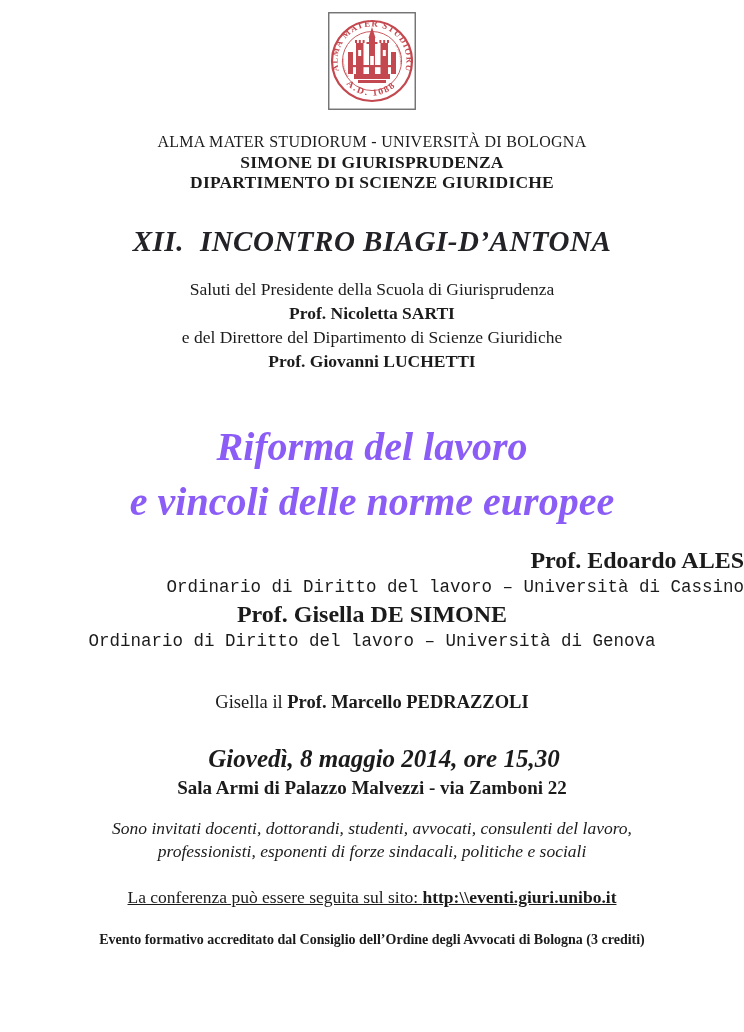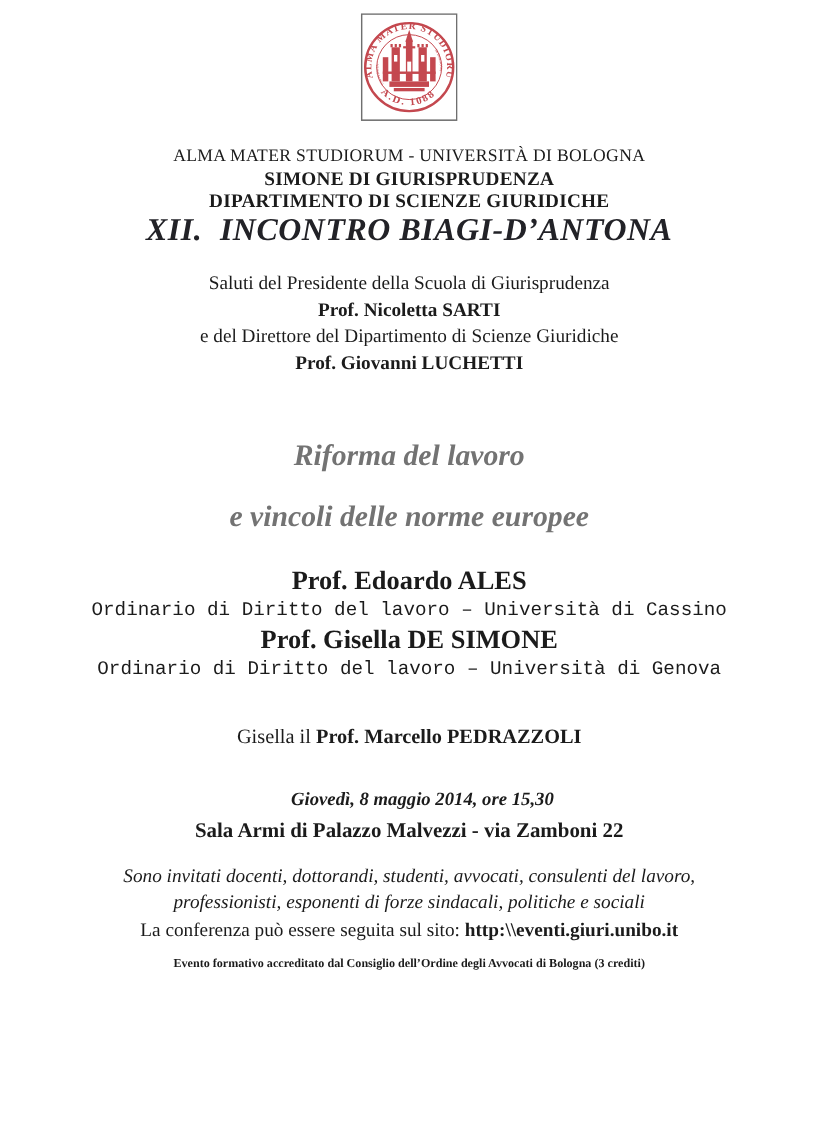--- a/index.html
+++ b/index.html
@@ -21,60 +21,61 @@
     line-height: 20px;
     letter-spacing: 0.3px;
   }
   .hdr-school, .hdr-department {
     font-size: 17.5px;
     line-height: 20px;
     font-weight: bold;
     letter-spacing: 0.2px;
   }
   .series-title {
+    margin-top: 32px;
     font-size: 29px;
     line-height: 34px;
     font-weight: bold;
     font-style: italic;
     letter-spacing: 0.5px;
     color: #222227;
   }
   .series-title .gap { display: inline-block; width: 16px; }
   .greetings { margin-top: 19px; font-size: 17.5px; line-height: 24px; }
   .greetings .bold-line { font-weight: bold; }
   .main-title {
     margin-top: 46px;
-    font-size: 27px;
+    font-size: 40px;
     line-height: 55px;
     font-weight: bold;
     font-style: italic;
-    color: #737373;
+    color: #8b5cf6;
   }
   .speaker { margin-top: 0; }
-  .speaker.first { margin-top: 16px; }
+  .speaker.first { margin-top: 16px; text-align: right; }
   .speaker.second { }
   .speaker-name { font-size: 24px; line-height: 30px; font-weight: bold; }
   .speaker-affiliation { font-size: 17.5px; line-height: 24px; font-family: Liberation Mono, monospace; }
   .coordinator { margin-top: 36px; font-size: 18.5px; line-height: 26px; }
   .coordinator .coord-name { font-weight: bold; }
   .schedule-datetime {
     margin-top: 28px;
-    font-size: 17px;
+    font-size: 25px;
     line-height: 32px;
     font-weight: bold;
     font-style: italic;
     padding-left: 24px;
   }
   .schedule-venue { font-size: 19px; line-height: 26px; font-weight: bold; }
   .invitation { margin-top: 16px; font-size: 17.5px; line-height: 23px; font-style: italic; }
-  .streaming { margin-top: 2px; font-size: 17.5px; line-height: 24px; }
+  .streaming { margin-top: 22px; font-size: 17.5px; line-height: 24px; text-decoration: underline; }
   .streaming .url { font-weight: bold; }
   .accreditation {
-    margin-top: 8px;
-    font-size: 11px;
+    margin-top: 20px;
+    font-size: 14px;
     line-height: 22px;
     font-weight: bold;
   }
 </style>
 </head>
 <body>
 
 <div class="sheet">
 
   <div class="logo-wrap">

